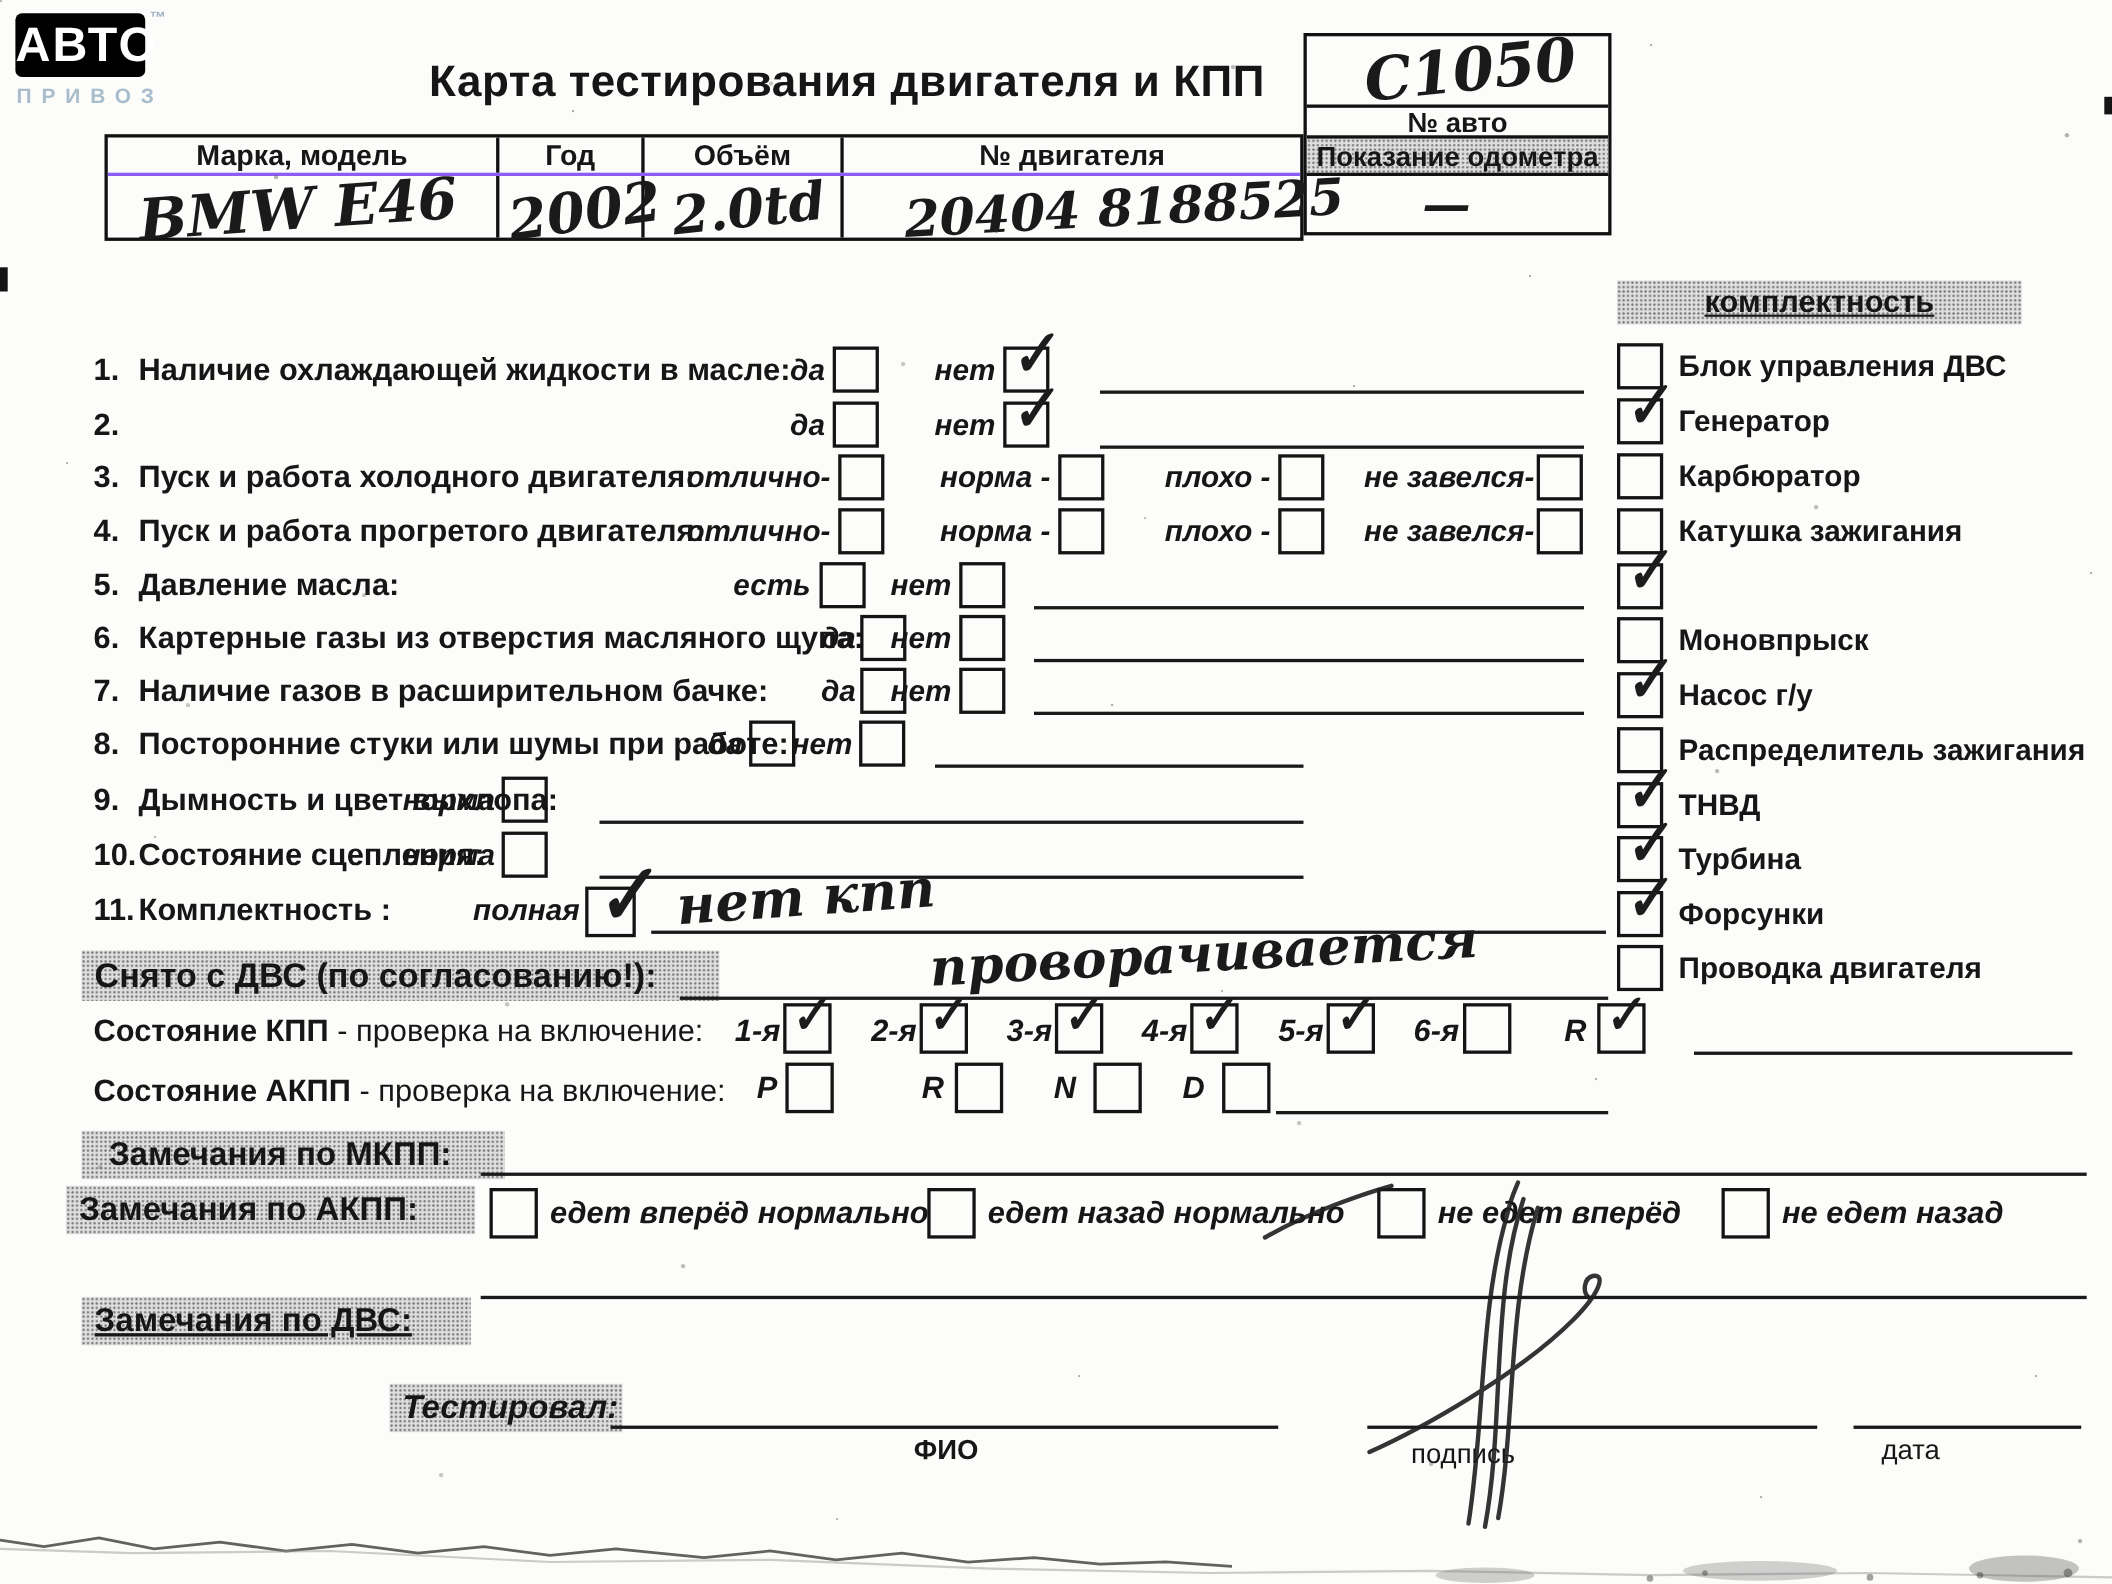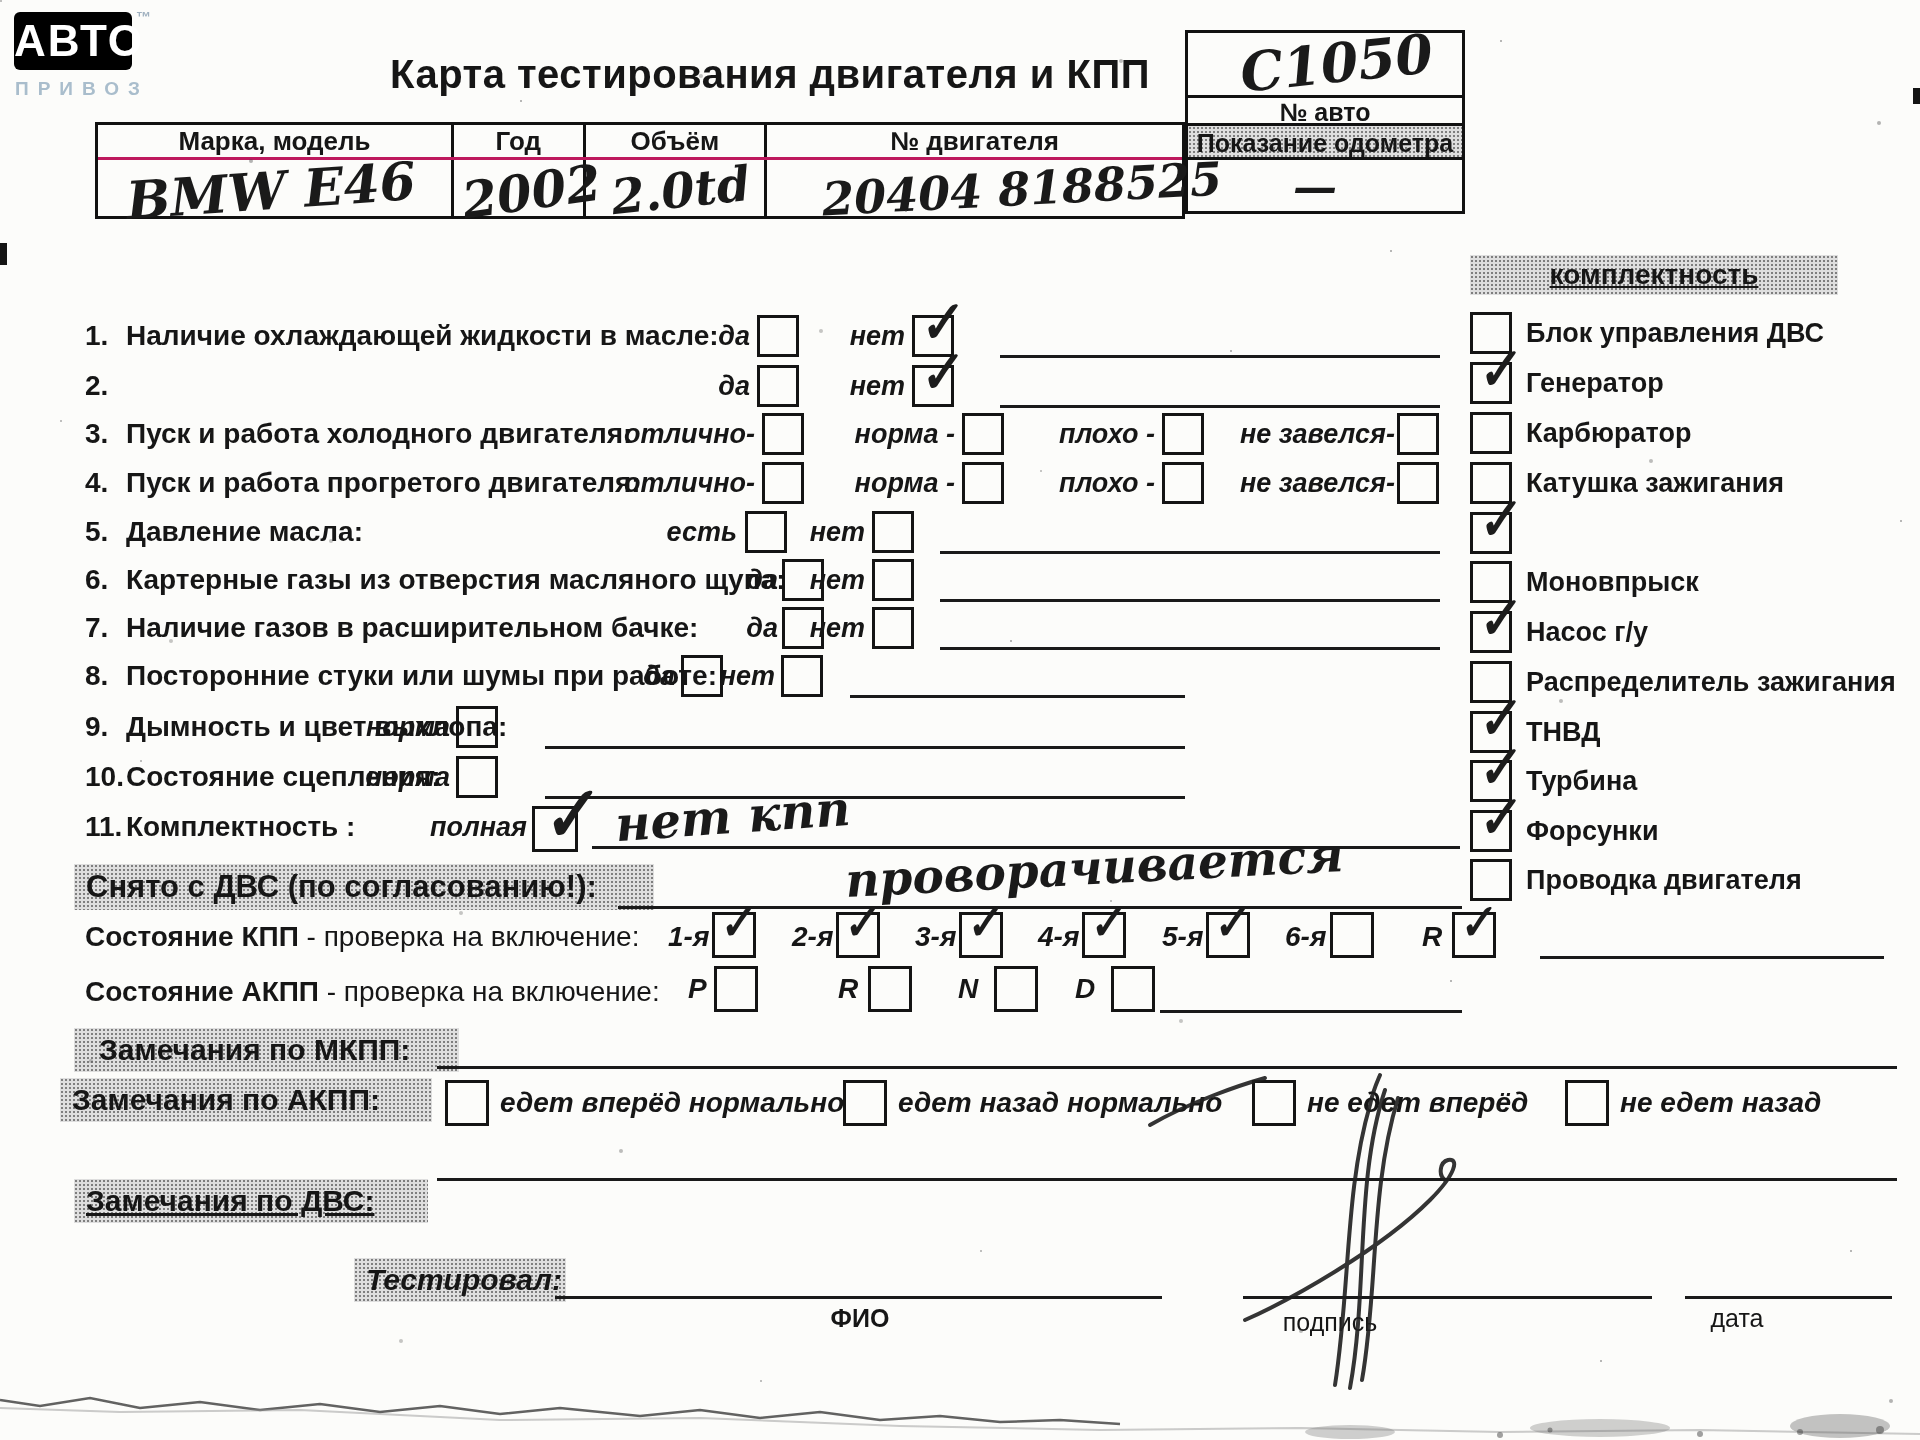--- a/index.html
+++ b/index.html
@@ -28,21 +28,21 @@
   .rc-seg{position:relative;box-sizing:border-box;}
   .rc-seg+.rc-seg{border-top:3px solid #111;}
   .rc-num{height:62px;}
   .rc-label{height:28px;line-height:28px;text-align:center;font-weight:bold;font-size:25px;}
   .rc-hdr{height:34px;line-height:34px;text-align:center;font-weight:bold;font-size:25px;}
   .rc-val{height:54px;line-height:54px;text-align:center;}
 
   
   .vt{position:absolute;left:95px;top:122px;width:1090px;border:3px solid #111;box-sizing:border-box;}
   .vt-row{display:flex;}
-  .vt-row.hdr{border-bottom:3px solid #be185d;}
+  .vt-row.hdr{border-bottom:3px solid #8b5cf6;}
   .vt-cell{box-sizing:border-box;border-right:3px solid #111;position:relative;}
   .vt-cell:last-child{border-right:none;}
   .vt-row.hdr .vt-cell{height:32px;line-height:32px;text-align:center;font-weight:bold;font-size:26px;}
   .vt-row.val .vt-cell{height:56px;}
   .w1{width:357px}.w2{width:132px}.w3{width:182px}.w4{width:416px}
 
   
   .hw{position:absolute;font-family:"DejaVu Serif",serif;font-style:italic;font-weight:bold;
       color:#1a1a1a;white-space:nowrap;}
 

